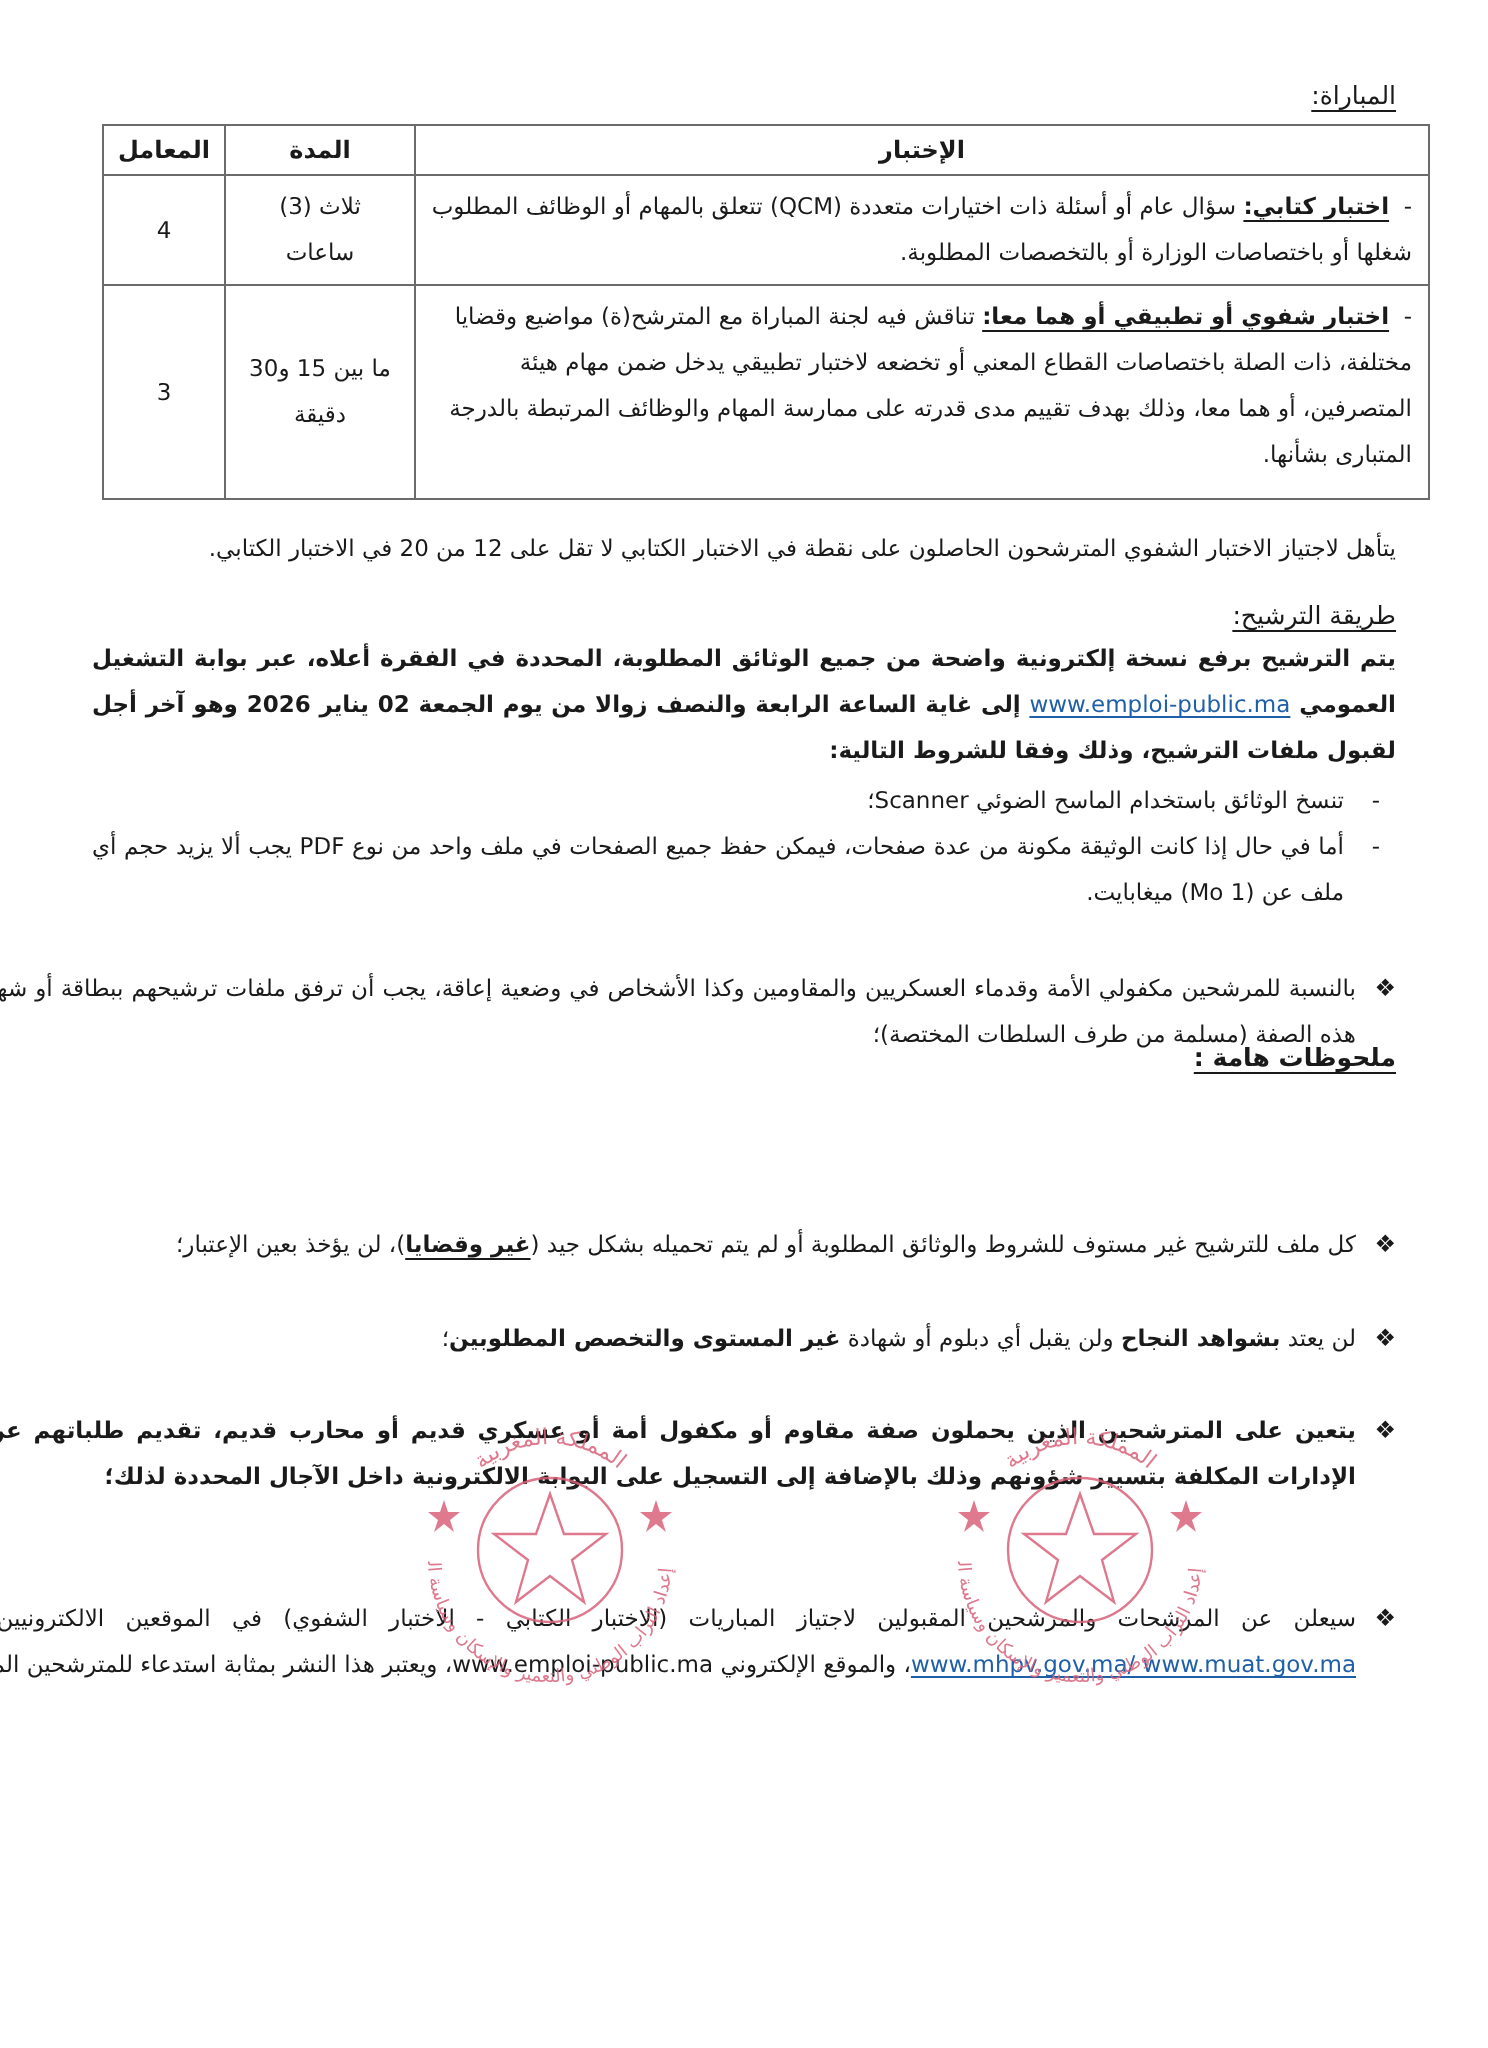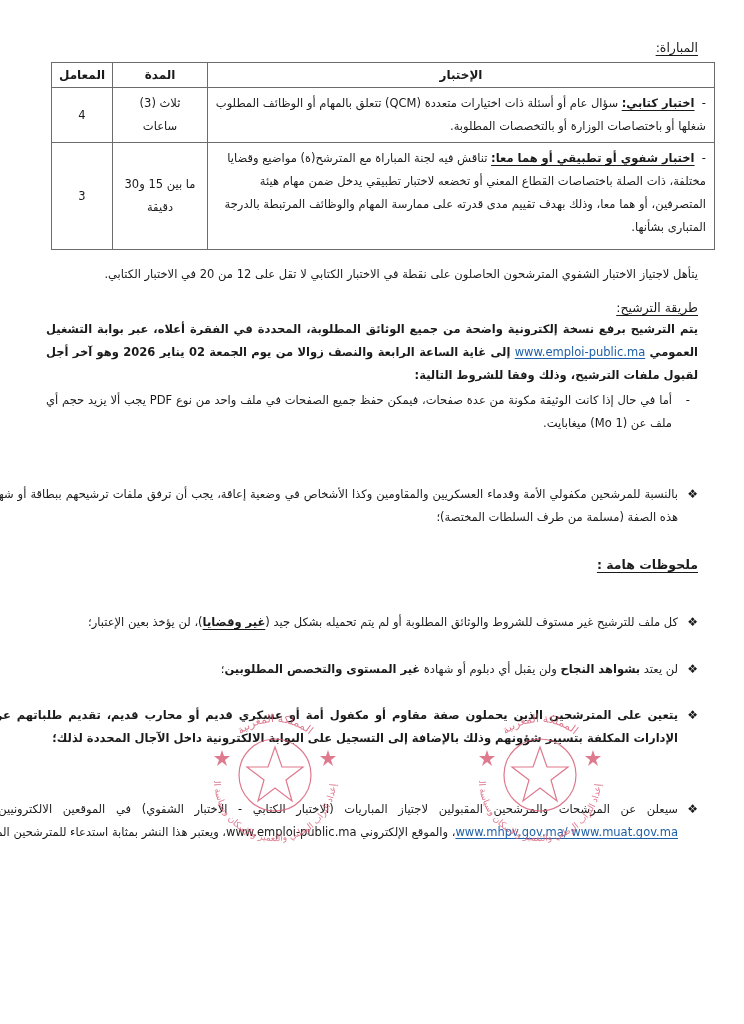--- a/index.html
+++ b/index.html
@@ -73,29 +73,30 @@
   </table>
 
   <div class="p center-line" style="top:263px;">يتأهل لاجتياز الاختبار الشفوي المترشحون الحاصلون على نقطة في الاختبار الكتابي لا تقل على 12 من 20 في الاختبار الكتابي.</div>
 
   <div class="section-title" style="top:300px;">طريقة الترشيح:</div>
 
   <div class="p bold justify" style="top:318px;"><span>يتم الترشيح برفع نسخة إلكترونية واضحة من جميع الوثائق المطلوبة، المحددة في الفقرة أعلاه، عبر بوابة التشغيل العمومي</span> <a class="link">www.emploi-public.ma</a><span> إلى غاية الساعة الرابعة والنصف زوالا من يوم الجمعة 02 يناير 2026 وهو آخر أجل لقبول ملفات الترشيح، وذلك وفقا للشروط التالية:</span></div>
 
   <div class="p" style="top:389px;">
     <ul class="dash">
+      <li>تنسخ الوثائق باستخدام الماسح الضوئي Scanner؛</li>
       <li class="justify">أما في حال إذا كانت الوثيقة مكونة من عدة صفحات، فيمكن حفظ جميع الصفحات في ملف واحد من نوع PDF يجب ألا يزيد حجم أي ملف عن (1 Mo) ميغابايت.</li>
     </ul>
   </div>
 
   <div class="p bul justify" style="top:483px;">
     <span class="mark">❖</span><span>بالنسبة للمرشحين مكفولي الأمة وقدماء العسكريين والمقاومين وكذا الأشخاص في وضعية إعاقة، يجب أن ترفق ملفات ترشيحهم ببطاقة أو شهادة تحمل هذه الصفة (مسلمة من طرف السلطات المختصة)؛</span>
   </div>
 
-  <div class="section-title bold" style="top:557px;">ملحوظات هامة :</div>
+  <div class="section-title bold" style="top:521px;">ملحوظات هامة :</div>
 
   <div class="p bul" style="top:565px;">
     <span class="mark">❖</span><span>كل ملف للترشيح غير مستوف للشروط والوثائق المطلوبة أو لم يتم تحميله بشكل جيد (</span><span class="u">غير وقضايا</span><span>)، لن يؤخذ بعين الإعتبار؛</span>
   </div>
 
   <div class="p bul" style="top:589px;">
     <span class="mark">❖</span><span>لن يعتد </span><b>بشواهد النجاح</b><span> ولن يقبل أي دبلوم أو شهادة </span><b>غير المستوى والتخصص المطلوبين</b><span>؛</span>
   </div>
 
   <div class="p bul bold justify" style="top:612px;">

